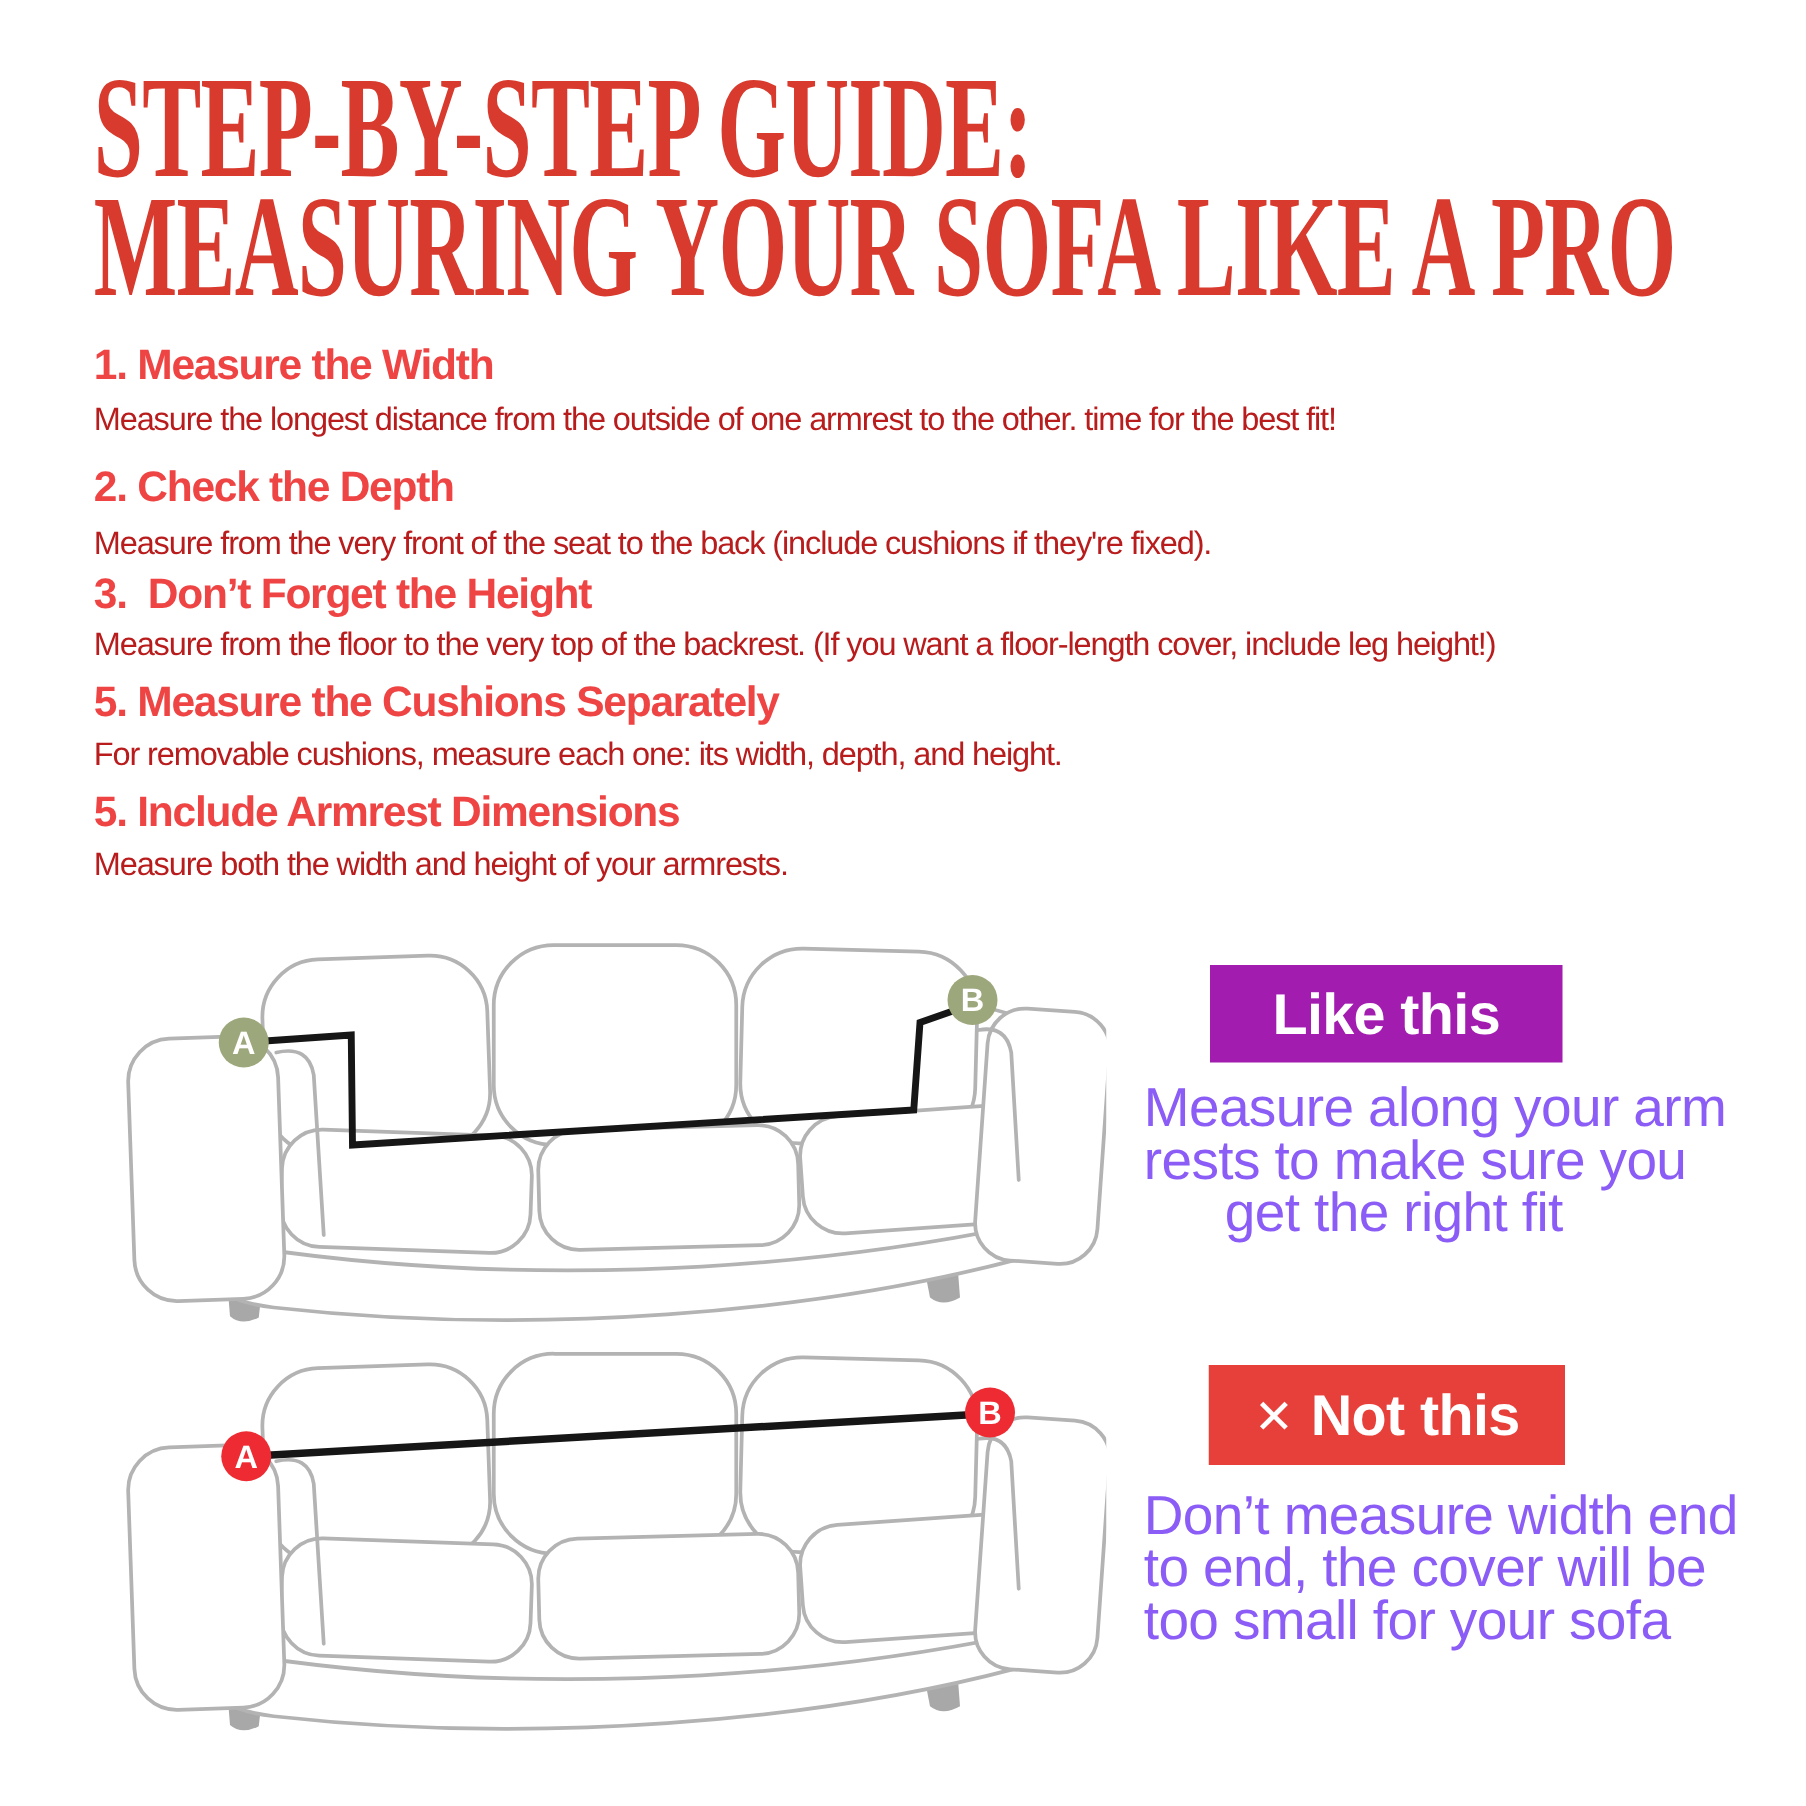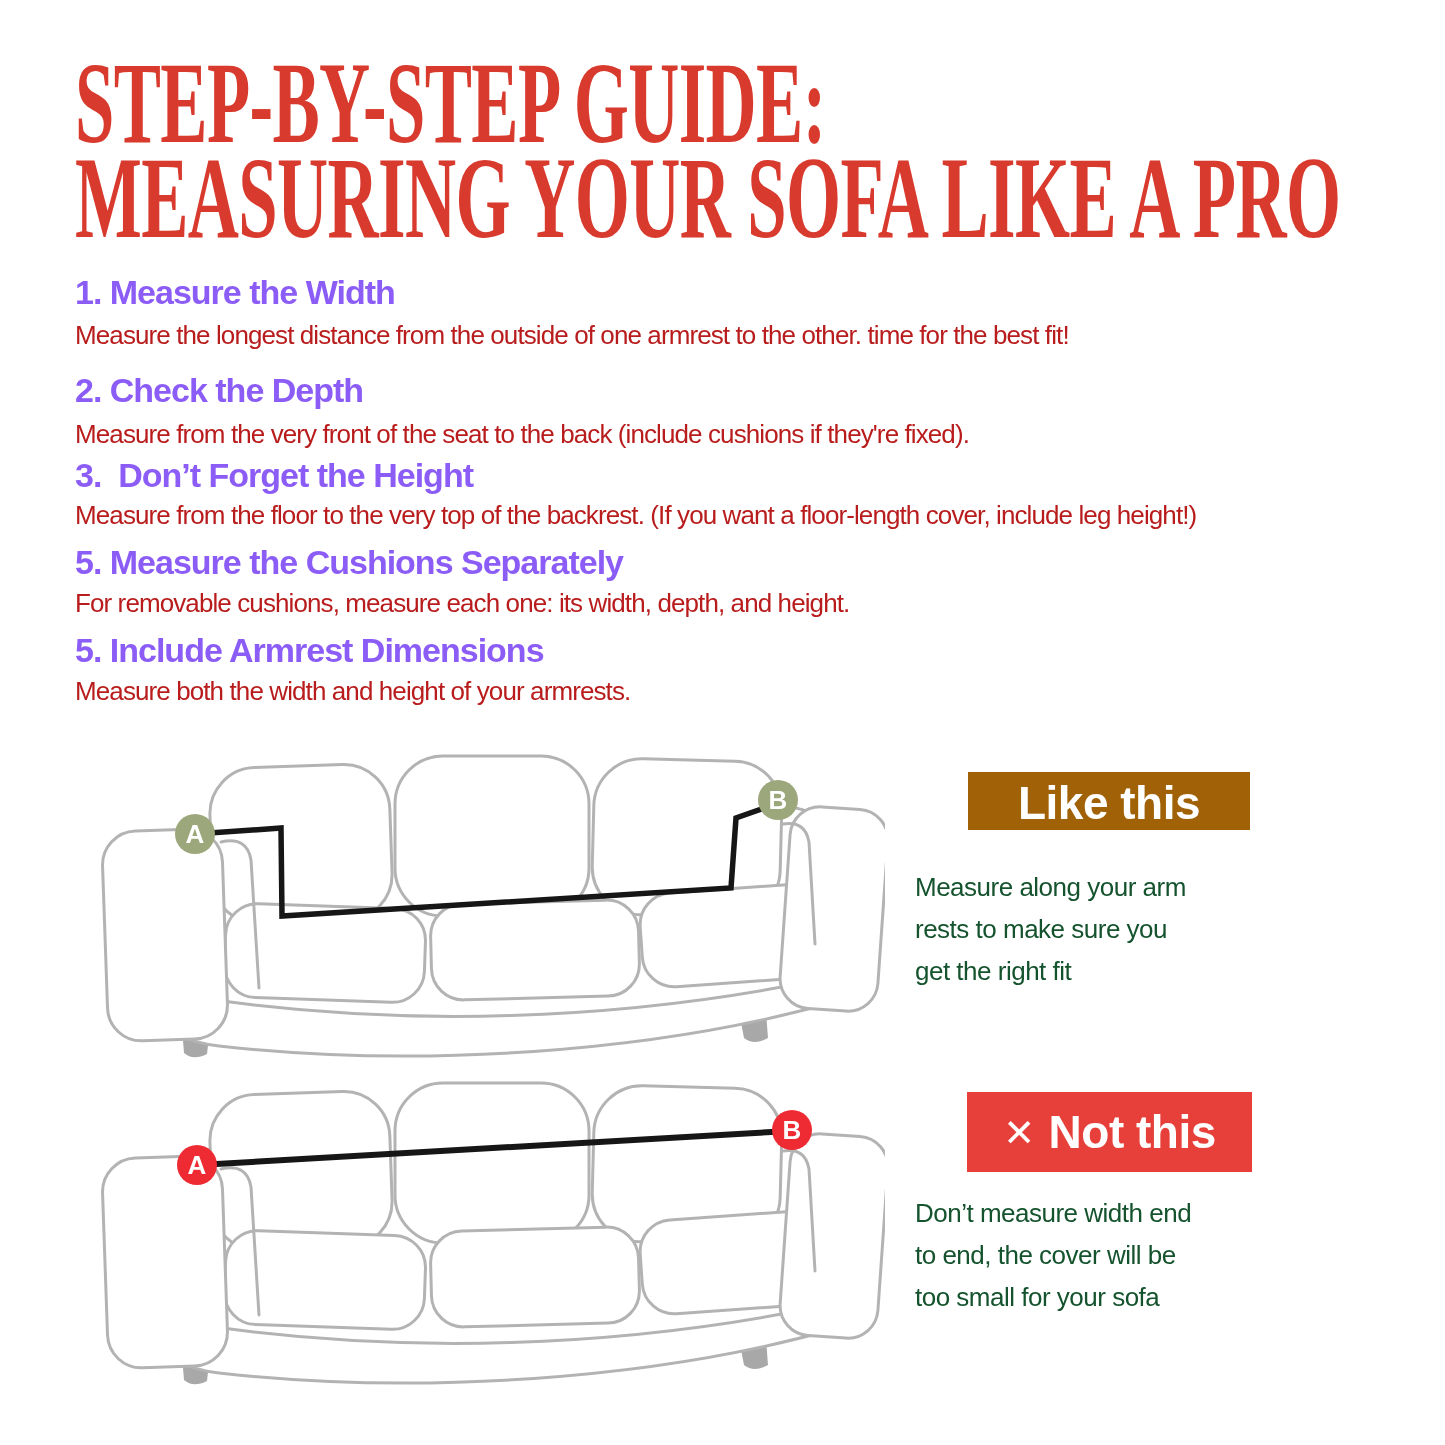--- a/index.html
+++ b/index.html
@@ -13,45 +13,45 @@
     font-family:"Liberation Serif",serif;font-weight:bold;
     font-size:116px;line-height:1;color:#D93A2E;
     transform:scaleX(0.61);transform-origin:0 0;
     letter-spacing:-1px;
   }
   .title-line.l1{top:45px;}
   .title-line.l2{top:140px;}
   
   .step-heading{
     position:absolute;left:75px;white-space:pre-wrap;
-    font-size:34px;font-weight:bold;color:#8b5cf6;letter-spacing:-1px;line-height:1.2;
+    font-size:34px;font-weight:bold;color:#ef4444;letter-spacing:-1px;line-height:1.2;
   }
   .step-body{
     position:absolute;left:75px;white-space:nowrap;
     font-size:26px;color:#b91c1c;letter-spacing:-0.9px;line-height:1.2;
   }
   
   .sofa-svg{position:absolute;left:95px;width:790px;height:330px;}
   .sofa-svg.first{top:748px;}
   .sofa-svg.second{top:1075px;}
   .marker-letter{
     font-family:"Liberation Sans",sans-serif;font-weight:bold;font-size:26px;fill:#ffffff;
     text-anchor:middle;
   }
   
   .badge{
     position:absolute;display:flex;align-items:center;justify-content:center;gap:14px;
     color:#ffffff;font-weight:bold;font-size:46px;letter-spacing:-0.5px;
   }
-  .badge.like{left:968px;top:772px;width:282px;height:58px;background:#a16207;align-items:flex-end;}
+  .badge.like{left:968px;top:772px;width:282px;height:78px;background:#a21caf;}
   .badge.not{left:967px;top:1092px;width:285px;height:80px;background:#E7403A;}
   .badge .x-mark{font-weight:normal;font-size:38px;position:relative;top:1px;}
   .caption{
-    position:absolute;width:400px;
-    font-size:26px;line-height:42px;color:#14532d;letter-spacing:-0.5px;
+    position:absolute;width:400px;text-align:center;
+    font-size:44px;line-height:42px;color:#8b5cf6;letter-spacing:-0.5px;
   }
   .caption.like{left:915px;top:866px;}
   .caption.not{left:915px;top:1192px;}
   .caption div{white-space:nowrap;}
 </style>
 </head>
 <body>
 
 <div class="canvas">
 

